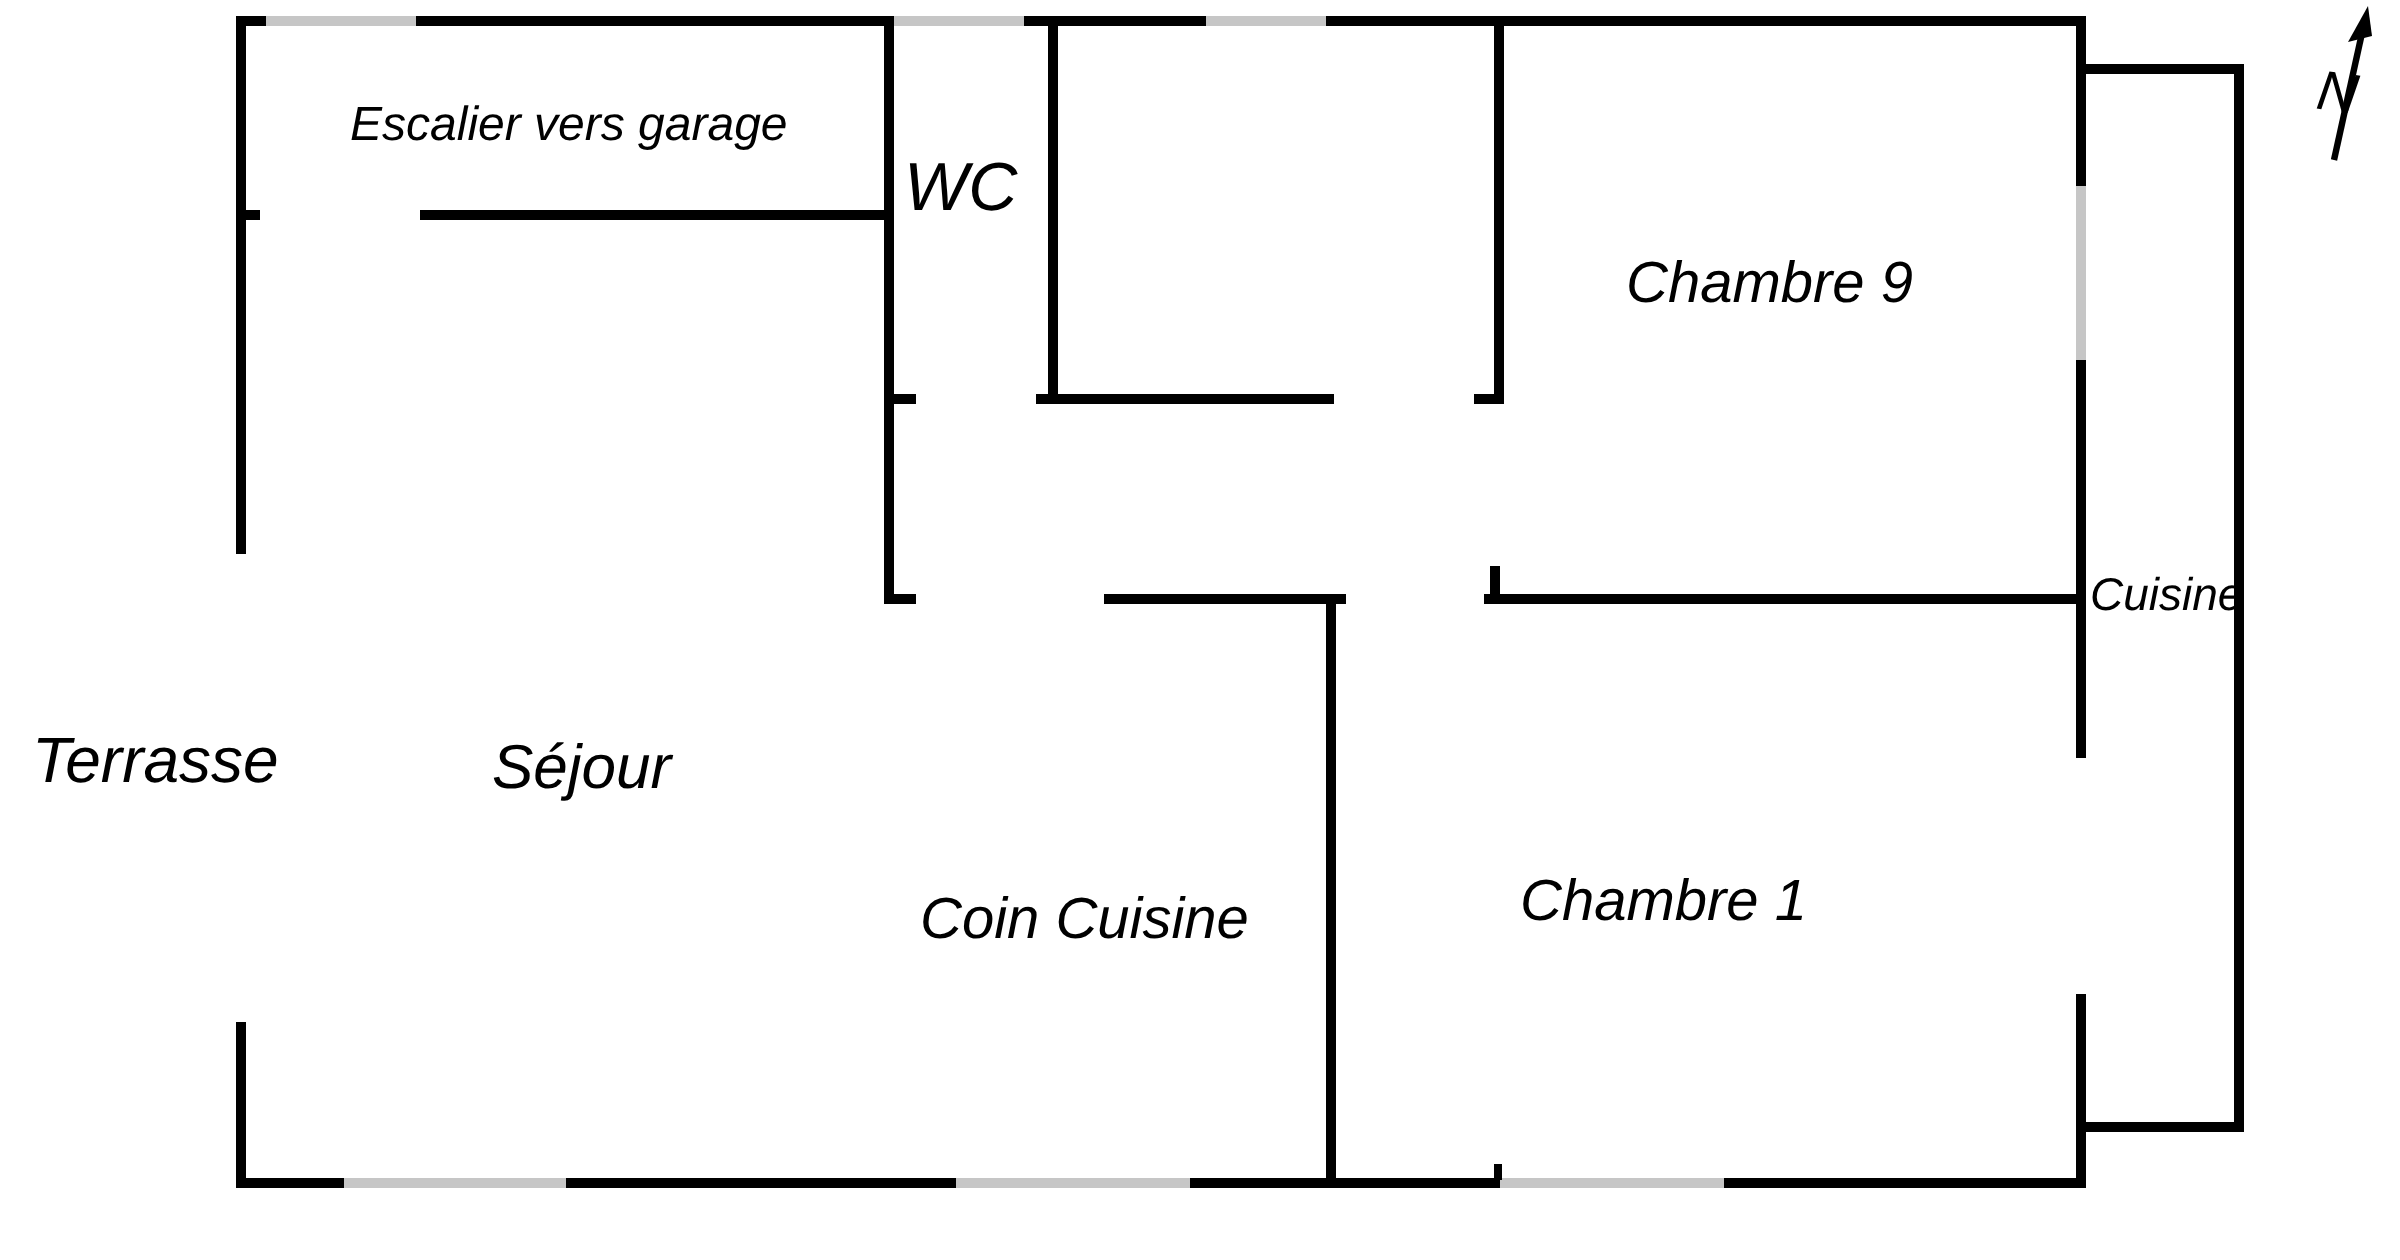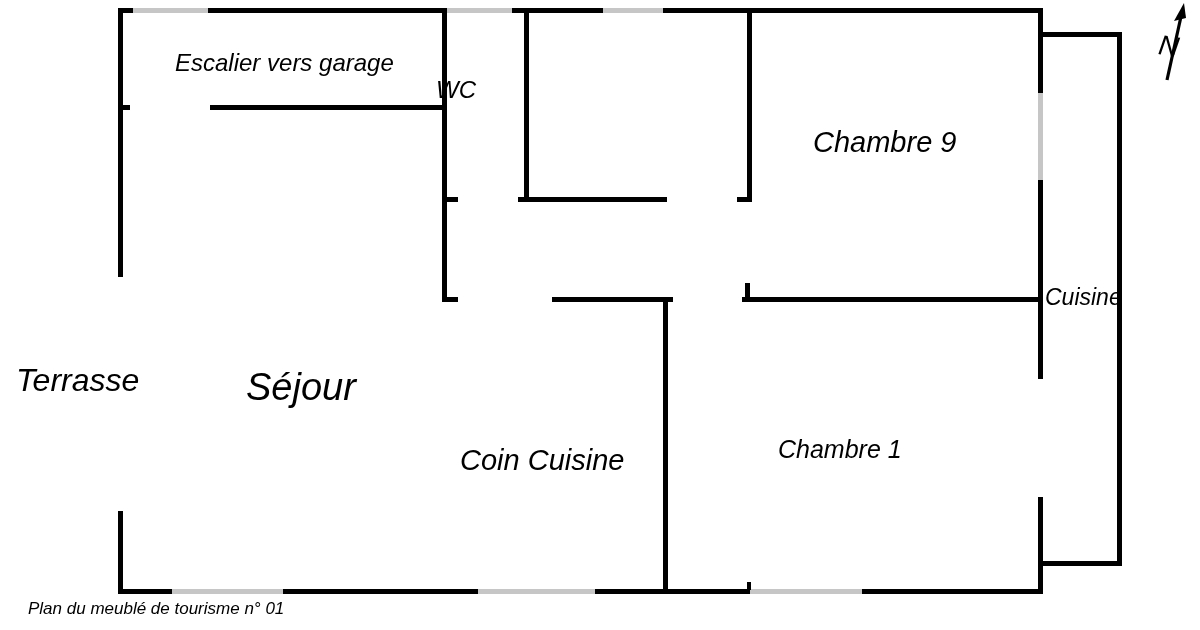--- a/index.html
+++ b/index.html
@@ -73,29 +73,28 @@
   <div class="wall" style="left:518px;top:197px;width:149px;height:5px"></div>
   <div class="wall" style="left:737px;top:197px;width:15px;height:5px"></div>
   <div class="wall" style="left:747px;top:8px;width:5px;height:194px"></div>
 
   <div class="wall" style="left:552px;top:297px;width:121px;height:5px"></div>
   <div class="wall" style="left:742px;top:297px;width:301px;height:5px"></div>
   <div class="wall" style="left:745px;top:283px;width:5px;height:16px"></div>
   <div class="wall" style="left:663px;top:299px;width:5px;height:295px"></div>
 
   <span class="room-label" style="left:175px;top:50px;font-size:24px">Escalier vers garage</span>
-  <span class="room-label" style="left:436px;top:77px;font-size:24px">WC</span>
+  <span class="room-label" style="left:452px;top:77px;font-size:34px">WC</span>
   <span class="room-label" style="left:813px;top:127px;font-size:29px">Chambre 9</span>
   <span class="room-label" style="left:1045px;top:285px;font-size:23px">Cuisine</span>
   <span class="room-label" style="left:16px;top:364px;font-size:32px">Terrasse</span>
-  <span class="room-label" style="left:246px;top:368px;font-size:38px">Séjour</span>
+  <span class="room-label" style="left:246px;top:368px;font-size:31px">Séjour</span>
   <span class="room-label" style="left:460px;top:445px;font-size:29px">Coin Cuisine</span>
-  <span class="room-label" style="left:778px;top:436px;font-size:25px">Chambre 1</span>
+  <span class="room-label" style="left:760px;top:436px;font-size:29px">Chambre 1</span>
 
-  <span class="caption" style="left:28px;top:599px;font-size:17px">Plan du meublé de tourisme n° 01</span>
 
   <svg class="north" style="left:1150px;top:2px" width="48" height="88" viewBox="0 0 48 88">
     <polygon points="34,1 24,19 36,16" fill="#000"></polygon>
     <line x1="17" y1="78" x2="32" y2="10" stroke="#000" stroke-width="3.2"></line>
     <text x="9" y="54" font-size="28" font-style="italic" font-family="Liberation Sans, sans-serif" transform="rotate(8 22 42)" fill="#000">N</text>
   </svg>
 
 </div>
 
 </body></html>

